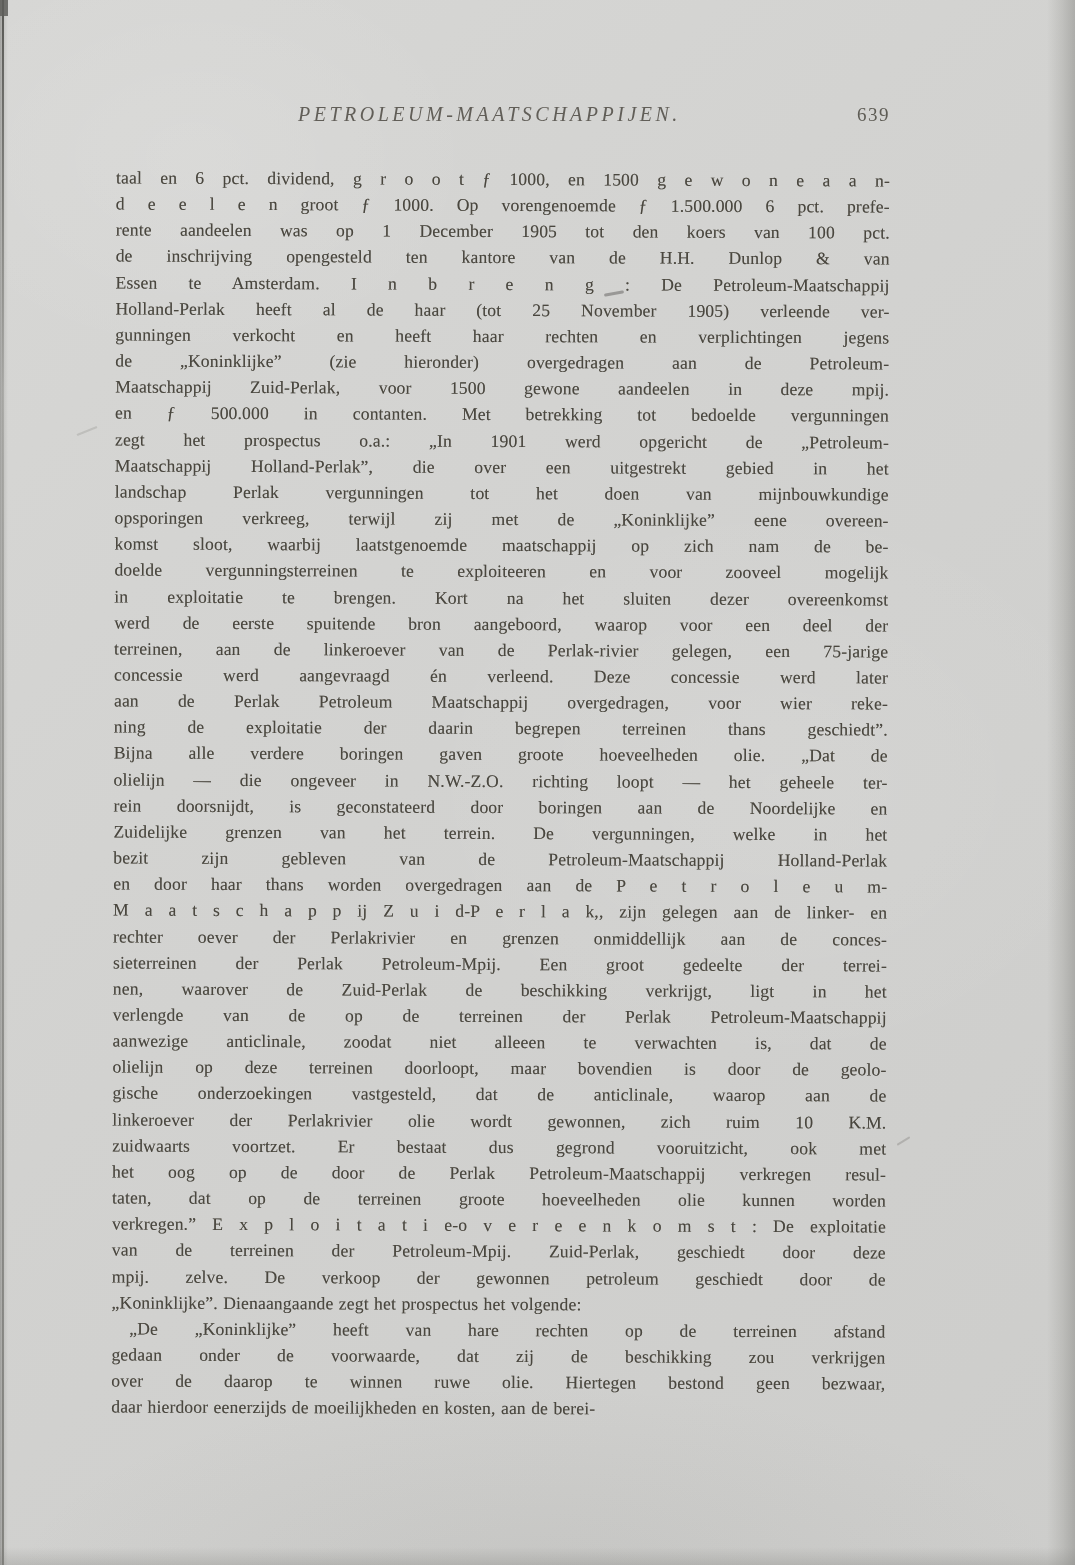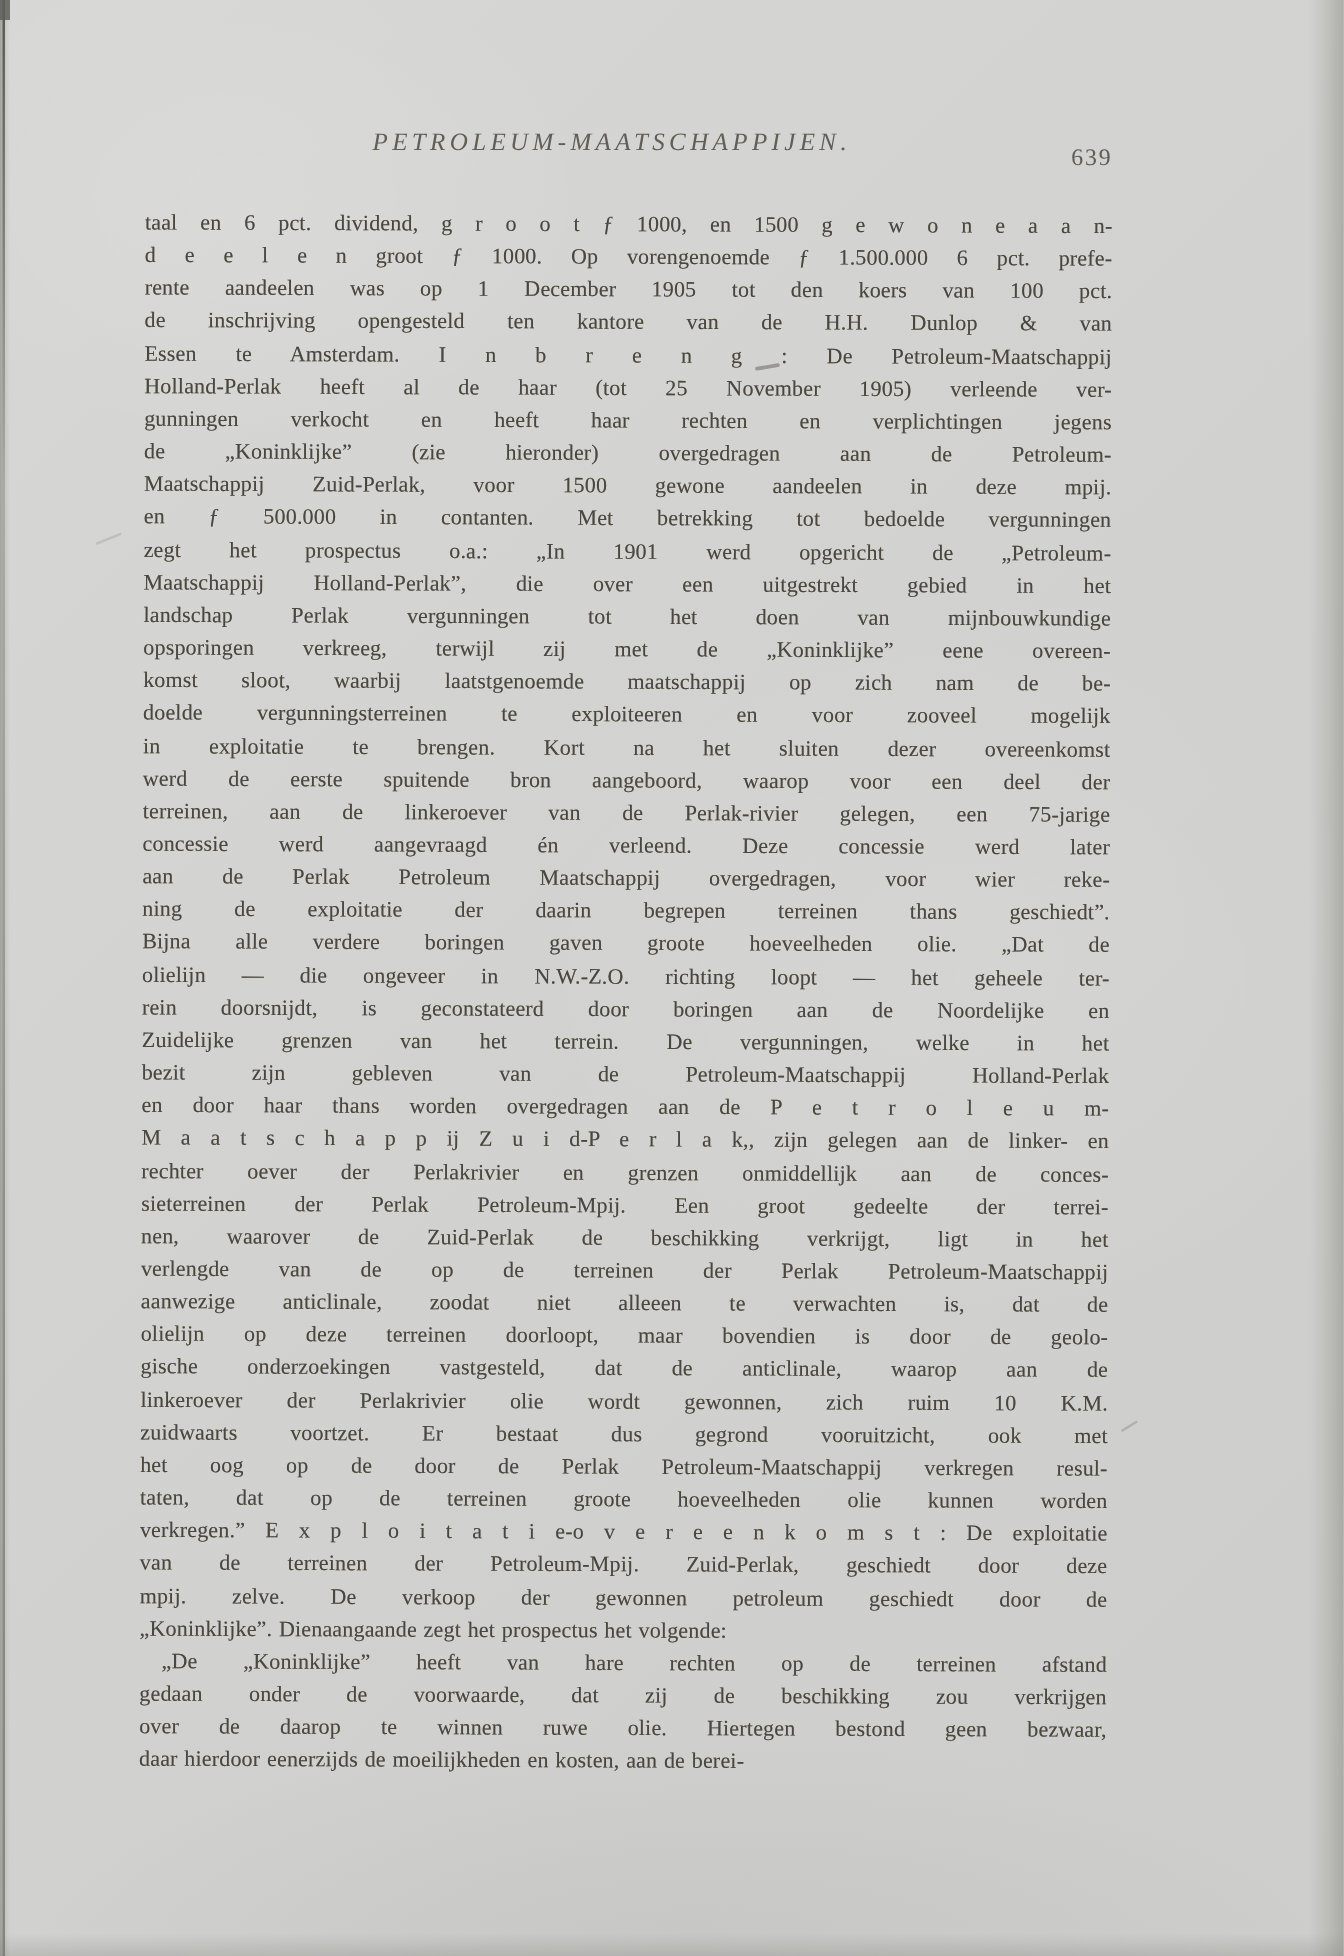--- a/index.html
+++ b/index.html
@@ -28,21 +28,21 @@
     background:linear-gradient(90deg, transparent, rgba(145,145,140,.28) 55%, rgba(120,120,116,.42)); }
   .bottom-edge{ position:absolute; left:0; bottom:0; width:100%; height:18px;
     background:linear-gradient(180deg, transparent, rgba(120,120,116,.26)); }
 
   
   .running-head{ position:absolute; left:116px; top:101px; width:774px; height:36px; }
   .head-title{ position:absolute; left:182px; top:2px;
     font-style:italic; font-size:20px; letter-spacing:3.5px;
     color:rgba(84,81,74,.9); white-space:nowrap; }
   .head-pagenum{ position:absolute; right:0; top:3px;
-    font-size:19px; letter-spacing:1.5px; color:rgba(84,81,74,.92);margin-top:12px; }
+    font-size:19px; letter-spacing:1.5px; color:rgba(84,81,74,.92); }
 
   
   .text-block{ position:absolute; left:116px; top:166px; width:774px;
     transform:rotate(.22deg); transform-origin:50% 0; }
   .line{
     font-size:17.6px; line-height:26.15px;
     letter-spacing:.15px; word-spacing:.8px;
     color:#4a473f;
     text-align:justify; text-align-last:justify;
     text-shadow:0 0 .5px rgba(74,71,63,.45);

